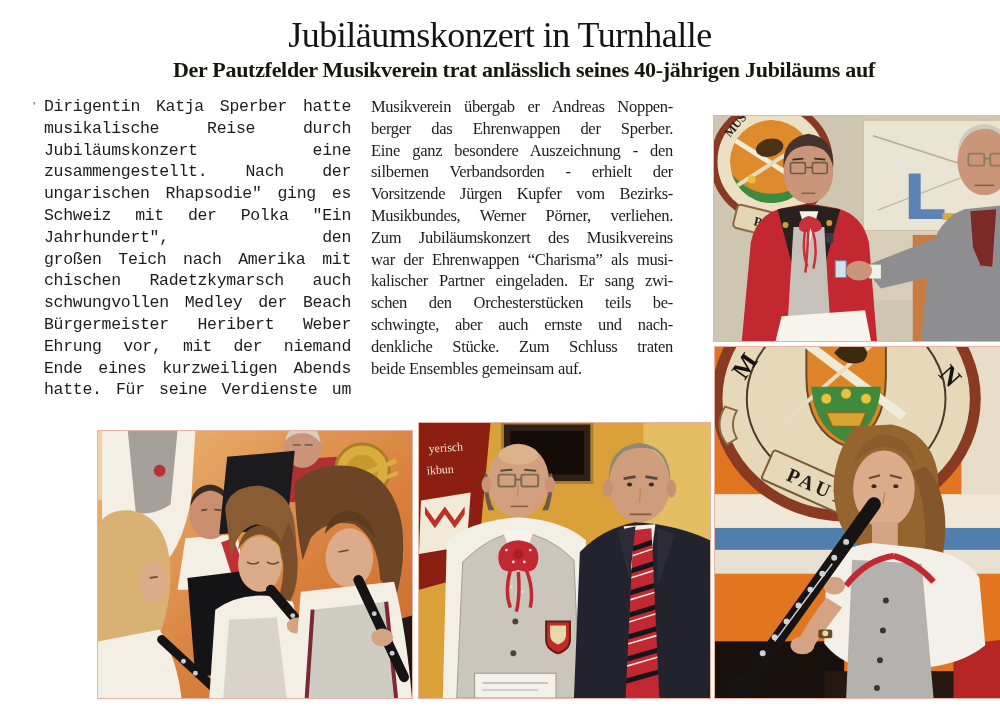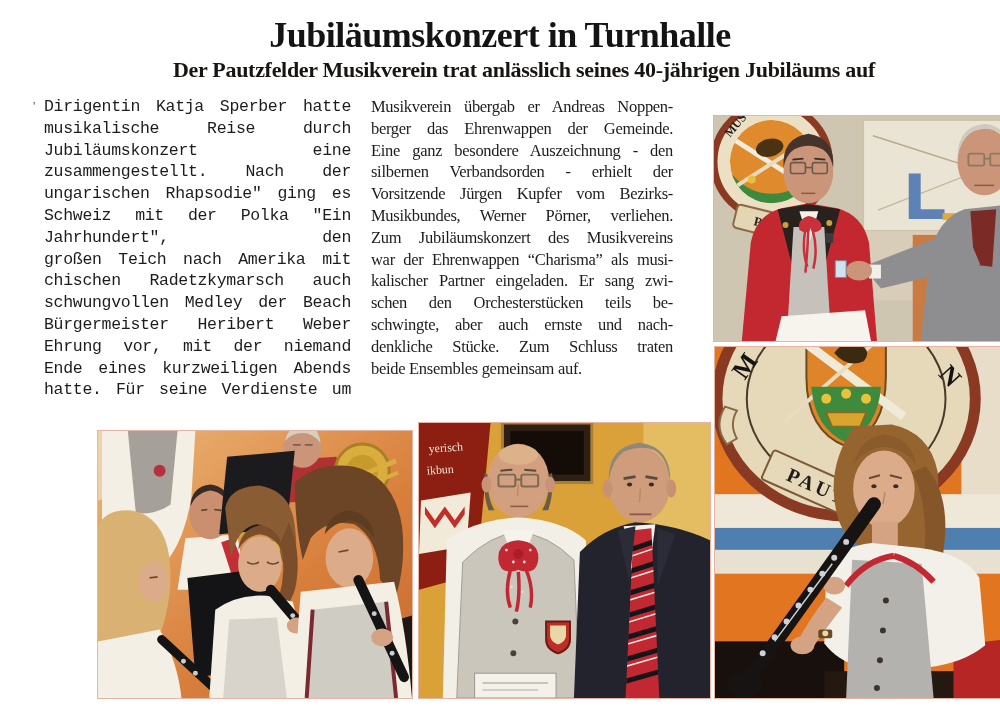--- a/index.html
+++ b/index.html
@@ -2,21 +2,21 @@
 <html><head>
 <meta charset="utf-8">
 <style>
   html,body{margin:0;padding:0;}
   body{
     width:1000px;height:710px;position:relative;background:#ffffff;
     font-family:"Liberation Serif","DejaVu Serif",serif;overflow:hidden;
   }
   .headline{
     position:absolute;top:14px;left:0;width:1000px;margin:0;
-    text-align:center;font-size:36px;font-weight:bold;color:#141414;
+    text-align:center;font-size:36px;font-weight:normal;color:#141414;
     letter-spacing:-0.5px;
   }
   .subheadline{
     position:absolute;top:57px;left:0;width:1000px;margin:0;
     text-align:center;font-size:22px;font-weight:bold;color:#181412;
     letter-spacing:-0.3px;
     padding-left:24px;
   }
   .artifact{position:absolute;left:33px;top:98px;font-size:13px;color:#555;}
   .col{position:absolute;top:96px;color:#1c1c1c;font-size:16.5px;
@@ -54,21 +54,21 @@
       <div class="line">chischen Radetzkymarsch auch über den</div>
       <div class="line">schwungvollen Medley der Beach Polka.</div>
       <div class="line">Bürgermeister Heribert Weber nahm am</div>
       <div class="line">Ehrung vor, mit der niemand gerechnet</div>
       <div class="line">Ende eines kurzweiligen Abends eine</div>
       <div class="line">hatte. Für seine Verdienste um den</div>
     </div>
 
   <div class="col col2">
       <div class="line">Musikverein übergab er Andreas Noppen-</div>
-      <div class="line">berger das Ehrenwappen der Gemeinde.</div>
+      <div class="line">berger das Ehrenwappen der Sperber.</div>
       <div class="line">Eine ganz besondere Auszeichnung - den</div>
       <div class="line">silbernen Verbandsorden - erhielt der</div>
       <div class="line">Vorsitzende Jürgen Kupfer vom Bezirks-</div>
       <div class="line">Musikbundes, Werner Pörner, verliehen.</div>
       <div class="line">Zum Jubiläumskonzert des Musikvereins</div>
       <div class="line">war der Ehrenwappen “Charisma” als musi-</div>
       <div class="line">kalischer Partner eingeladen. Er sang zwi-</div>
       <div class="line">schen den Orchesterstücken teils be-</div>
       <div class="line">schwingte, aber auch ernste und nach-</div>
       <div class="line">denkliche Stücke. Zum Schluss traten</div>

